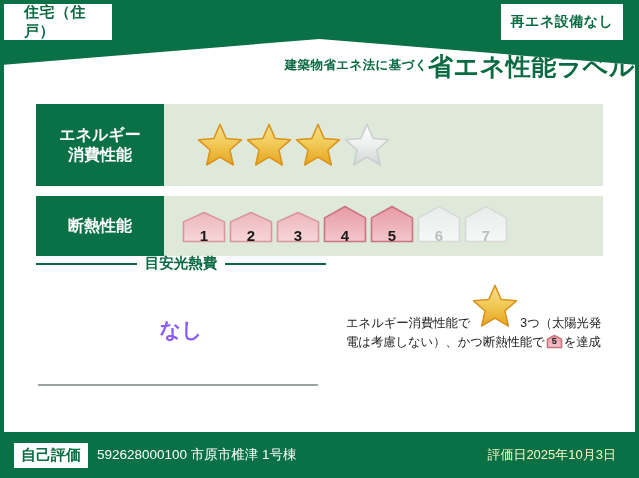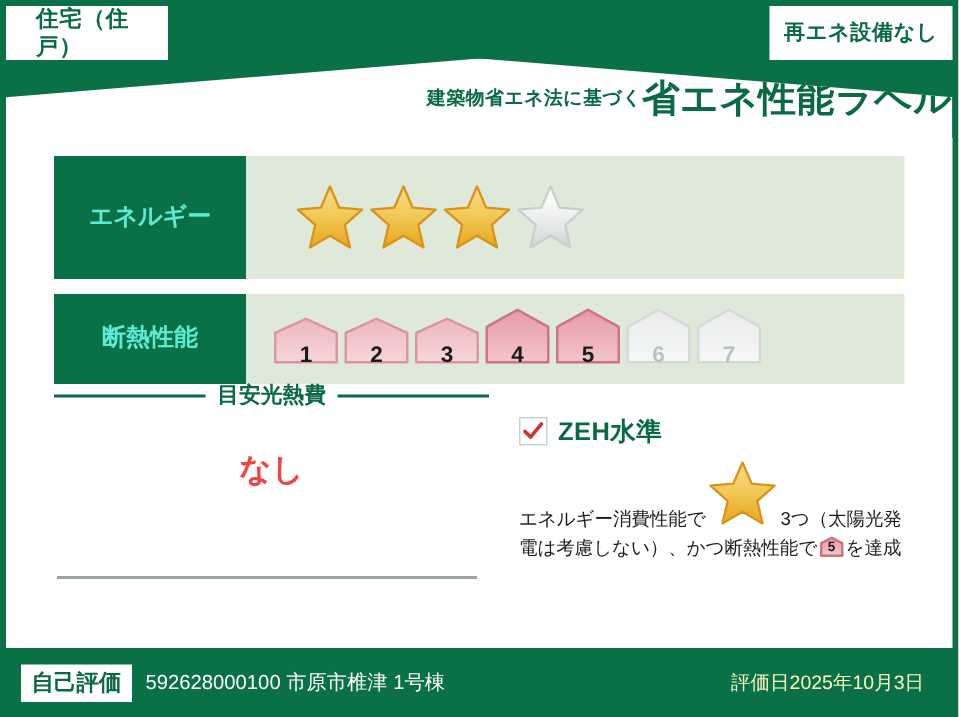--- a/index.html
+++ b/index.html
@@ -14,21 +14,21 @@
   }
 
   
   .corner-tag{
     position:absolute;top:4px;background:#ffffff;
     color:#0a6b42;font-weight:bold;letter-spacing:.5px;
     display:flex;align-items:center;justify-content:center;
     box-sizing:border-box;
   }
   #tag-left{left:4px;width:108px;height:36px;font-size:15px;padding-left:20px;}
-  #tag-right{right:4px;width:122px;height:36px;font-size:14px;}
+  #tag-right{right:16px;width:122px;height:36px;font-size:14px;}
 
   
   #roof{
     position:absolute;left:4px;top:39px;width:631px;height:56px;
     background:#ffffff;
     clip-path:polygon(50% 0%, 100% 46%, 100% 100%, 0% 100%, 0% 46%);
   }
   #roof-inner{
     position:absolute;left:0;top:0;width:100%;height:100%;
     display:flex;flex-direction:row;align-items:center;justify-content:flex-end;
@@ -42,21 +42,21 @@
     position:absolute;left:4px;top:92px;width:631px;height:340px;
     background:#ffffff;box-sizing:border-box;
   }
 
   
   .perf-row{position:absolute;display:flex;align-items:stretch;}
   #row-energy{left:32px;top:12px;width:567px;height:82px;}
   #row-insul {left:32px;top:104px;width:567px;height:60px;}
 
   .row-label{
-    background:#0a7045;color:#5eead4;font-weight:bold;
+    background:#0a7045;color:#ffffff;font-weight:bold;
     display:flex;flex-direction:column;align-items:center;justify-content:center;
     box-sizing:border-box;flex:0 0 128px;line-height:1.25;
   }
   #row-energy .row-label{font-size:16px;}
   #row-insul  .row-label{font-size:16px;}
   .row-body{
     flex:1;background:#dfe9d9;display:flex;align-items:center;
     box-sizing:border-box;
   }
   #row-energy .row-body{padding-left:32px;}
@@ -76,21 +76,21 @@
   .house.off .num{color:#b9c2bc;}
 
   
   #lower{position:absolute;left:0;top:162px;width:506px;height:178px;}
 
   #cost-block{position:absolute;left:32px;top:0;width:290px;}
   #cost-head{display:flex;align-items:center;gap:8px;}
   #cost-head .rule{flex:1;height:2px;background:#0a6b42;}
   #cost-title{font-size:14.5px;font-weight:bold;color:#0a6b42;white-space:nowrap;}
   #cost-value{
-    margin-top:26px;text-align:center;font-size:21px;font-weight:bold;color:#ef4444;
+    margin-top:43px;text-align:center;font-size:21px;font-weight:bold;color:#8b5cf6;
   }
   #cost-divider{position:absolute;left:34px;top:130px;width:280px;height:2px;background:#9aa5a0;}
 
   #zeh-block{position:absolute;left:342px;top:22px;width:262px;}
   #zeh-head{display:flex;align-items:center;gap:7px;}
   #zeh-check{
     width:19px;height:19px;border:1.6px solid #c9d3cd;background:#fff;
     display:flex;align-items:center;justify-content:center;box-sizing:border-box;
   }
   #zeh-title{font-size:17px;font-weight:bold;color:#0a6b42;letter-spacing:.3px;}
@@ -129,20 +129,21 @@
       <div id="title-sub">建築物省エネ法に基づく</div>
       <div id="title-main">省エネ性能ラベル</div>
     </div>
   </div>
 
   <div id="card">
 
     <div id="row-energy" class="perf-row">
       <div class="row-label">
         <span>エネルギー</span>
+        <span>消費性能</span>
       </div>
       <div class="row-body">
         <div class="stars-wrap" id="stars-wrap">
             <span>
               <svg class="star" width="48" height="48" viewBox="0 0 50 50" aria-hidden="true">
     <defs>
                   <linearGradient id="sg0" x1="0" y1="0" x2="0" y2="1">
          <stop offset="0%" stop-color="#f7dd8e"></stop>
          <stop offset="45%" stop-color="#f2cb5a"></stop>
          <stop offset="100%" stop-color="#e6a51f"></stop>
@@ -270,28 +271,20 @@
         <div id="cost-head">
           <span class="rule"></span>
           <span id="cost-title">目安光熱費</span>
           <span class="rule"></span>
         </div>
         <div id="cost-value">なし</div>
       </div>
       <div id="cost-divider"></div>
 
       <div id="zeh-block">
-        <div id="zeh-head">
-          <span id="zeh-check">
-            <svg width="15" height="15" viewBox="0 0 15 15" aria-hidden="true">
-              <path d="M2 7.6 L5.7 11.4 L13 2.6" fill="none" stroke="#d32f2f" stroke-width="2.4" stroke-linecap="round" stroke-linejoin="round"></path>
-            </svg>
-          </span>
-          <span id="zeh-title">ZEH水準</span>
-        </div>
         <div id="zeh-desc">
           <span>エネルギー消費性能で</span><span class="inline-ico" id="inline-star"><svg class="star" width="14" height="14" viewBox="0 0 50 50" aria-hidden="true">
     <defs>
                   <linearGradient id="sginline" x1="0" y1="0" x2="0" y2="1">
          <stop offset="0%" stop-color="#f7dd8e"></stop>
          <stop offset="45%" stop-color="#f2cb5a"></stop>
          <stop offset="100%" stop-color="#e6a51f"></stop>
        </linearGradient>
                 </defs>
     <path d="M25 3.5 L31.4 18.2 L47.3 19.6 L35.3 30.2 L38.9 45.8 L25 37.6 L11.1 45.8 L14.7 30.2 L2.7 19.6 L18.6 18.2 Z" fill="url(#sginline)" stroke="#d9931a" stroke-width="1.6" stroke-linejoin="round"></path>

